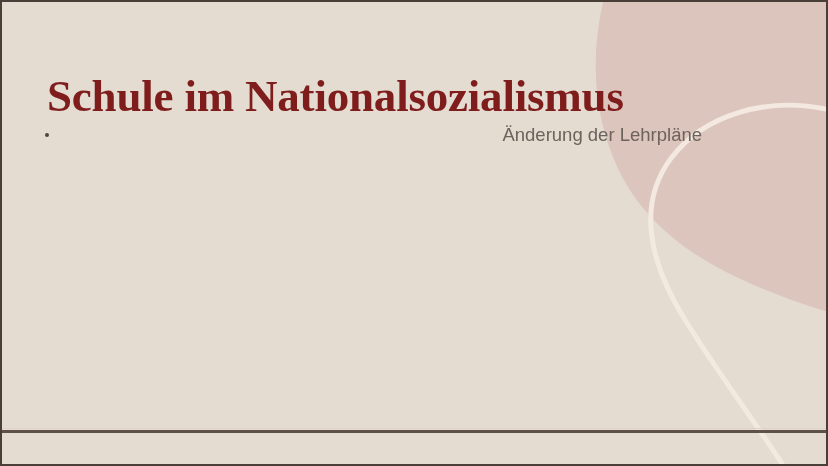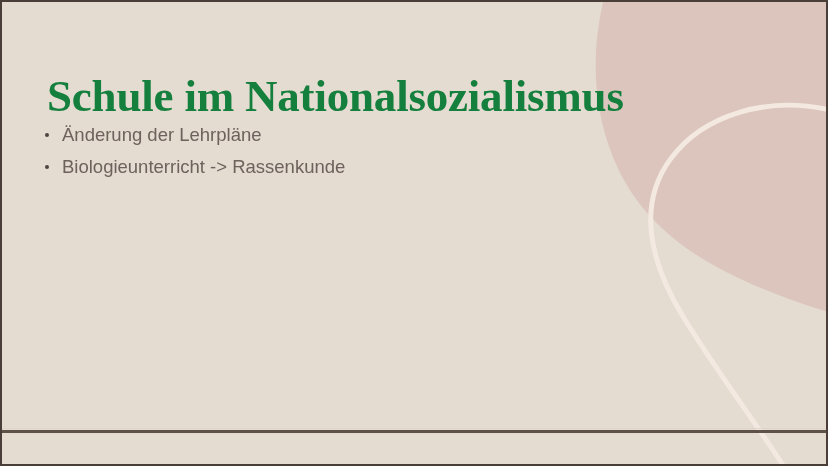--- a/index.html
+++ b/index.html
@@ -47,35 +47,36 @@
   }
 
   #slide-title {
     position: absolute;
     left: 45px;
     top: 40px;
     font-family: "Liberation Serif", serif;
     font-size: 45px;
     line-height: 1.1;
     letter-spacing: -0.2px;
-    color: #15803d;
+    color: #7f1d1d;
     white-space: nowrap;
   }
 
   #bullet-list {
     position: absolute;
     left: 40px;
     top: 122px;
     width: 660px;
     list-style: none;
     margin: 0;
     padding: 0;
     color: #6d625c;
     font-size: 18.5px;
     line-height: 1.16;
+    text-align: right;
   }
   #bullet-list li {
     position: relative;
     padding-left: 20px;
     margin-bottom: 11px;
   }
   #bullet-list li::before {
     content: "";
     position: absolute;
     left: 3px;
@@ -131,20 +132,17 @@
     </svg>
   </div>
 
   <div class="content">
     <h1 id="slide-title">Schule im Nationalsozialismus</h1>
 
     <ul id="bullet-list">
       <li>
         <span class="bullet-text"> Änderung der Lehrpläne</span>
       </li>
-      <li>
-        <span class="bullet-text"> Biologieunterricht -&gt; Rassenkunde</span>
-      </li>
     </ul>
   </div>
 
   <div id="bottom-rule"></div>
 </div>
 
 </body></html>

